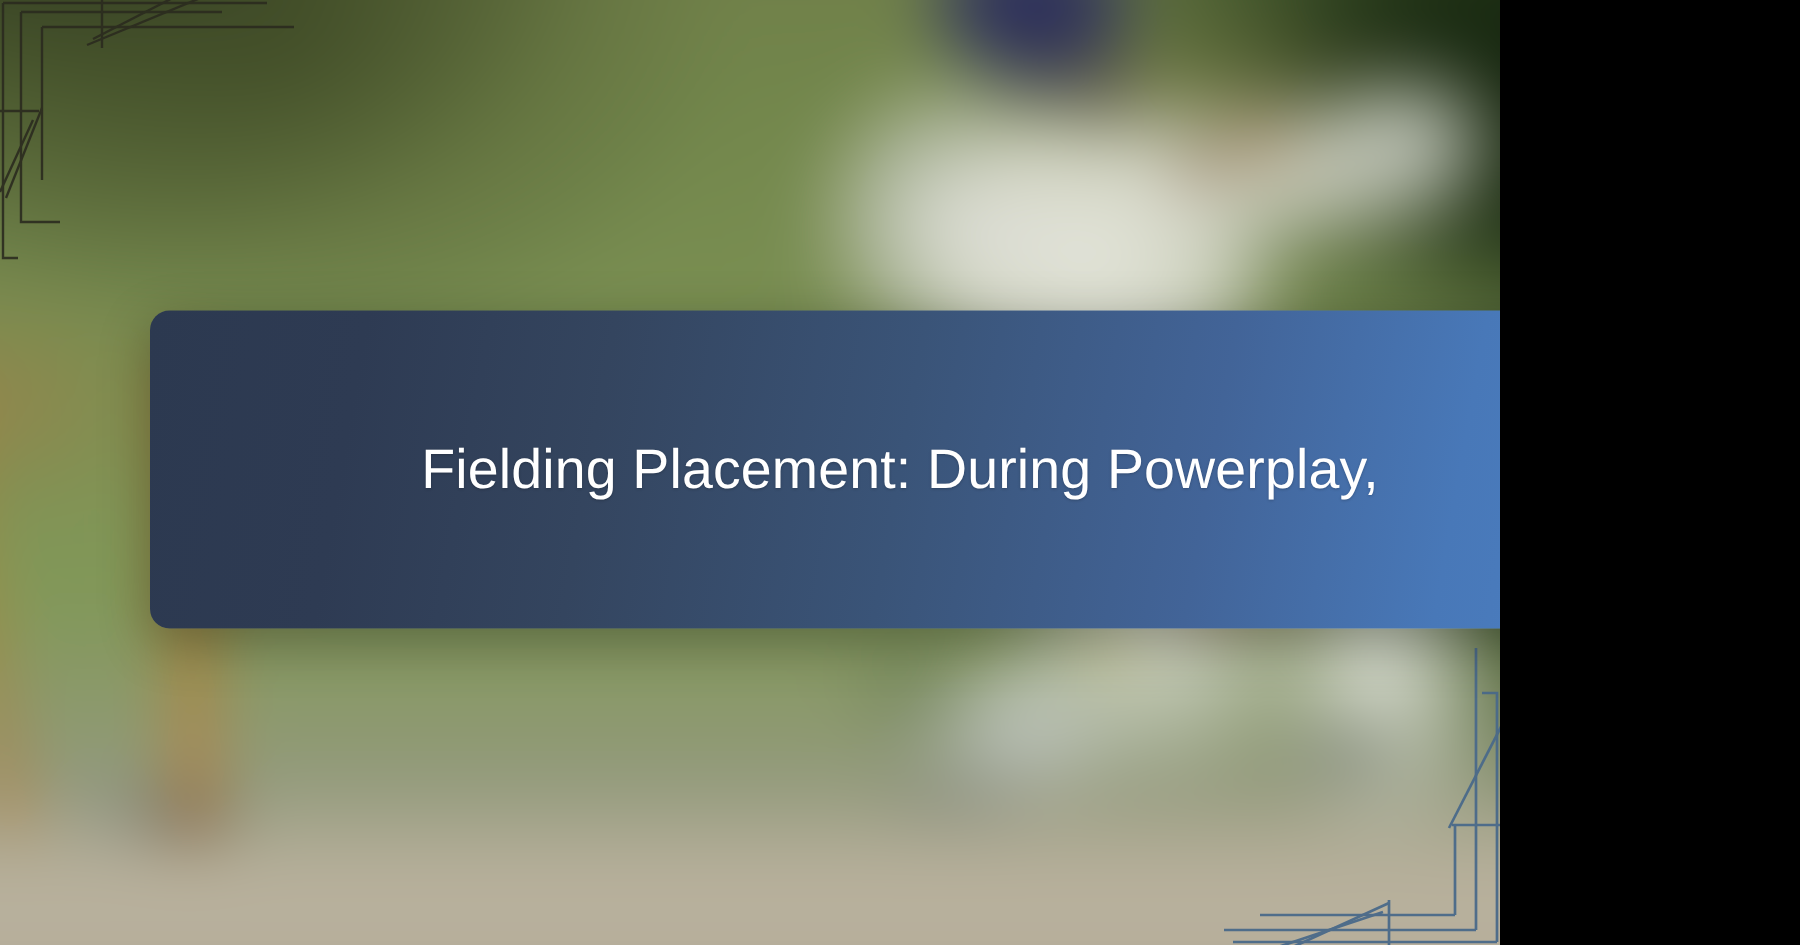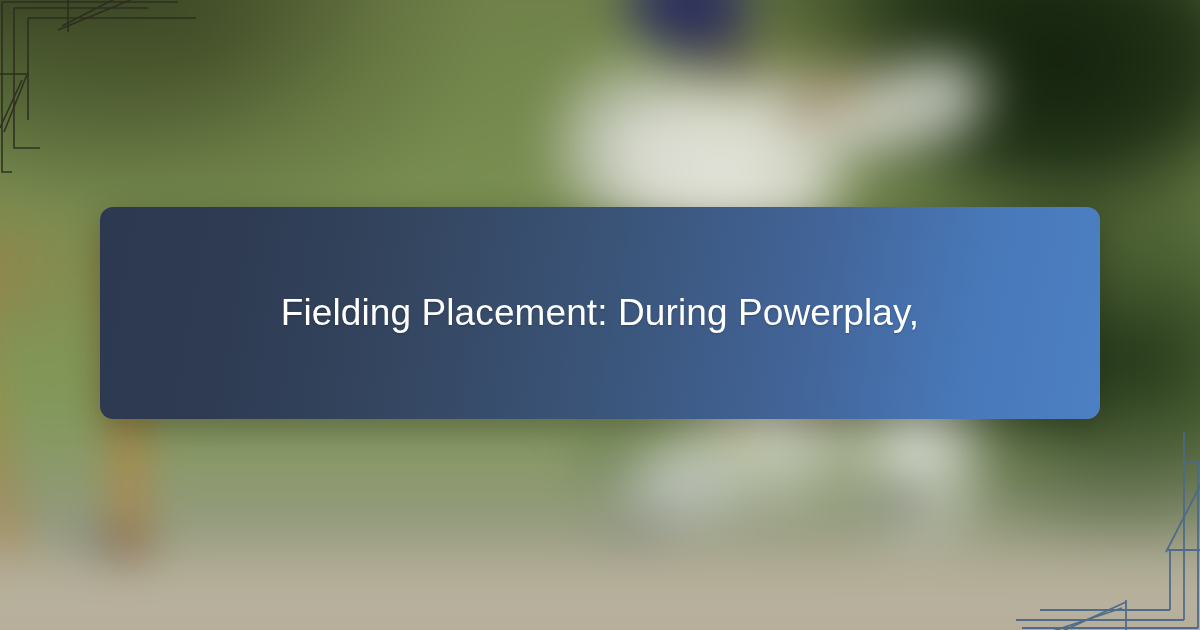--- a/index.html
+++ b/index.html
@@ -3,21 +3,21 @@
 <meta charset="utf-8">
 <title>Fielding Placement Banner</title>
 <style>
   html, body {
     margin: 0;
     padding: 0;
     background: #000;
   }
   #banner {
     position: relative;
-    width: 1200px;
+    width: 1000px;
     height: 630px;
     overflow: hidden;
     font-family: "Liberation Sans", "DejaVu Sans", sans-serif;
   }
 
   
   .photo {
     position: absolute;
     inset: -60px;
     background-color: #7d8f5a;

